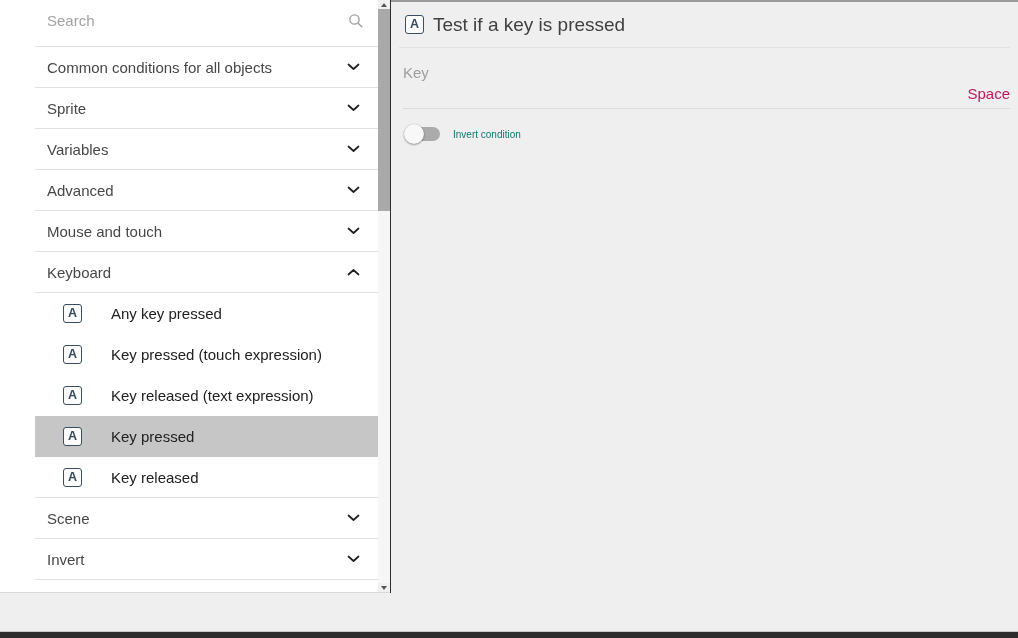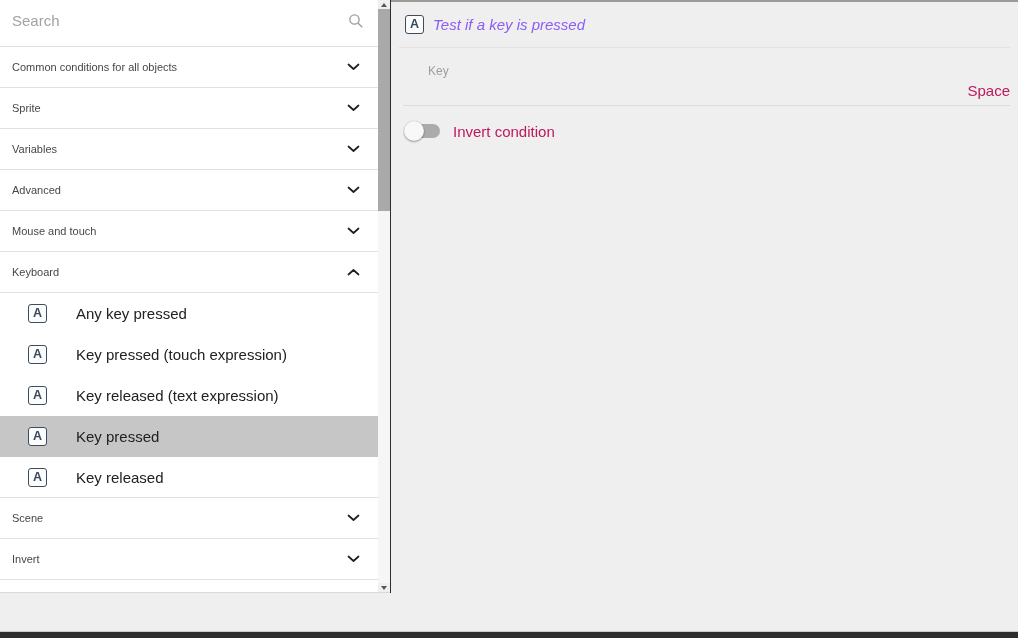--- a/index.html
+++ b/index.html
@@ -7,38 +7,38 @@
   .app {
     position:relative; width:1018px; height:638px;
     font-family:"Liberation Sans","DejaVu Sans",sans-serif;
     overflow:hidden; background:#ffffff;
   }
   .content { display:flex; height:593px; }
 
   
   .sidebar {
     width:378px; height:593px; background:#ffffff;
-    border-bottom:1px solid #d9d9d9; overflow:hidden; flex:none;
+    border-bottom:1px solid #d9d9d9; overflow:hidden; flex:none;padding-left:35px;
   }
   .search-row {
     position:relative; height:47px; border-bottom:1px solid #e0e0e0;
   }
   .search-input {
     width:100%; height:100%; border:none; outline:none; background:transparent;
     padding:0 40px 6px 12px; font-family:inherit; font-size:15px; color:#333;
   }
   .search-input::placeholder { color:#a2a2a2; opacity:1; }
   .search-icon { position:absolute; right:14px; top:13px; width:16px; height:16px; }
 
   .cat-row {
     height:41px; border-bottom:1px solid #e0e0e0;
     display:flex; align-items:center; justify-content:space-between;
     padding:0 18px 0 12px; cursor:pointer; background:#fff;
   }
-  .cat-label { font-size:11px; color:#474747; }
+  .cat-label { font-size:15px; color:#474747; }
   .chev { display:block; }
   .chev.up { transform:rotate(180deg); }
 
   .item-row {
     height:41px; display:flex; align-items:center;
     padding-left:28px; cursor:pointer; background:#fff;
   }
   .item-row.selected { background:#c6c6c6; }
   .item-row.last { border-bottom:1px solid #e0e0e0; }
   .item-label { font-size:15px; color:#212121; margin-left:29px; }
@@ -68,36 +68,36 @@
   .vdivider { width:1px; height:593px; background:#2e2e2e; flex:none; }
 
   
   .detail {
     flex:1; height:593px; background:#efefef;
     border-top:2px solid #9b9b9b; overflow:hidden;
   }
   .detail-header {
     height:45px; display:flex; align-items:center; padding-left:14px; gap:9px;
   }
-  .detail-title { font-size:15px; color:#8b5cf6;font-style:italic; }
+  .detail-title { font-size:19px; color:#404040; }
   .hr { height:1px; background:#e2e2e2; margin:0 8px; }
 
   .field-block { margin:16px 8px 0 12px; }
-  .field-label { font-size:12px; color:#9e9e9e;margin-left:25px; }
+  .field-label { font-size:15px; color:#9e9e9e; }
   .field-value { font-size:15px; color:#be185d; margin-top:4px; cursor:text;text-align:right; }
   .field-underline { height:1px; background:#dcdcdc; margin-top:6px; }
 
   .toggle-row { margin:15px 12px 0 13px; display:flex; align-items:center; gap:11px; }
   .switch { position:relative; width:38px; height:20px; flex:none; cursor:pointer; }
   .switch-track { position:absolute; left:3px; top:3px; width:33px; height:14px;
     border-radius:7px; background:#ababab; }
   .switch-thumb { position:absolute; left:0; top:0; width:20px; height:20px;
     border-radius:50%; background:#f8f8f8;
     box-shadow:0 1px 2px rgba(0,0,0,0.35), 0 0 1px rgba(0,0,0,0.25); }
-  .toggle-label { font-size:15px; color:#be185d; }
+  .toggle-label { font-size:10px; color:#0f766e; }
 
   
   .footer { height:38px; background:#efefef; }
   .bottom-strip { height:7px; background:#2d2d2d; border-top:1px solid #c9c9c9; }
 </style>
 </head>
 <body>
 
 <div class="app">
   <div class="content">

